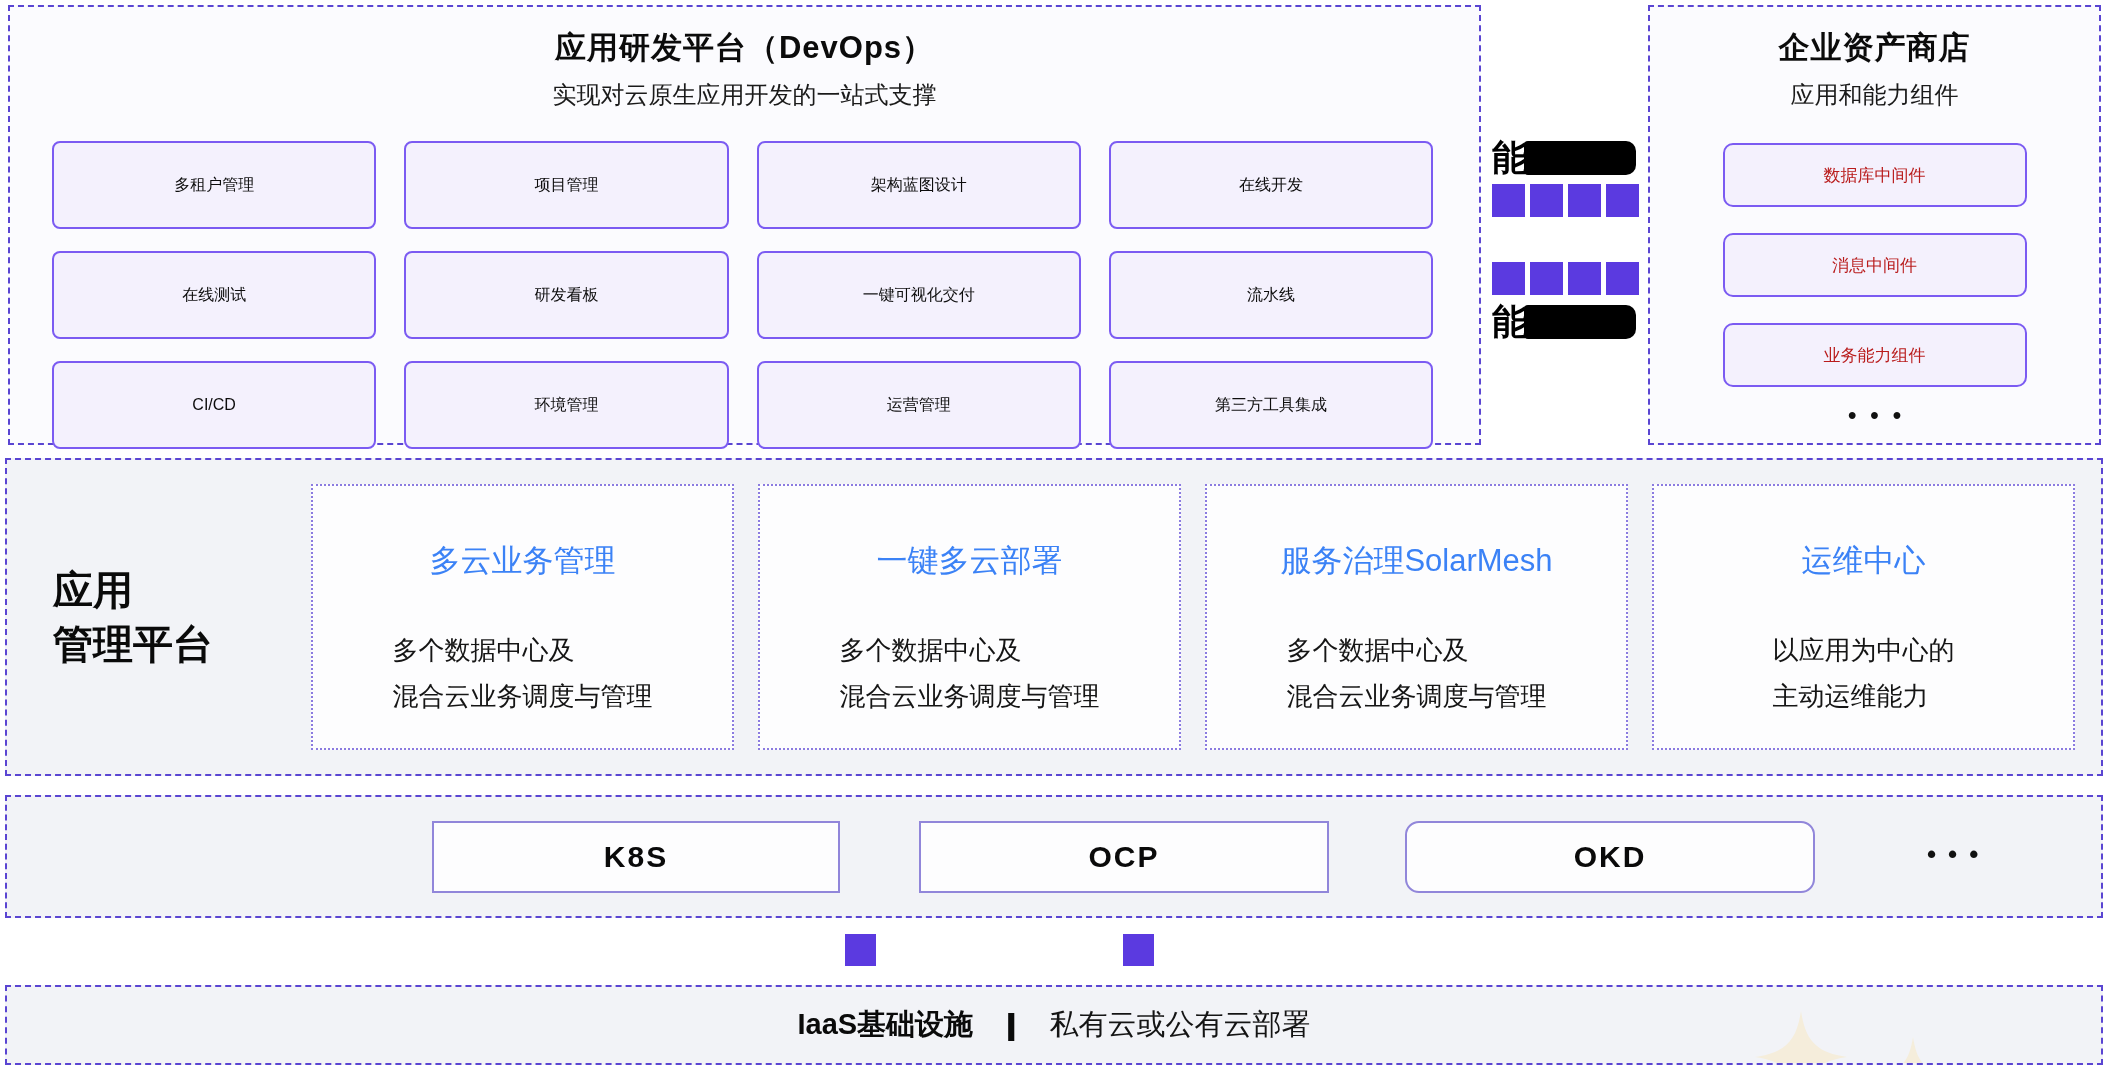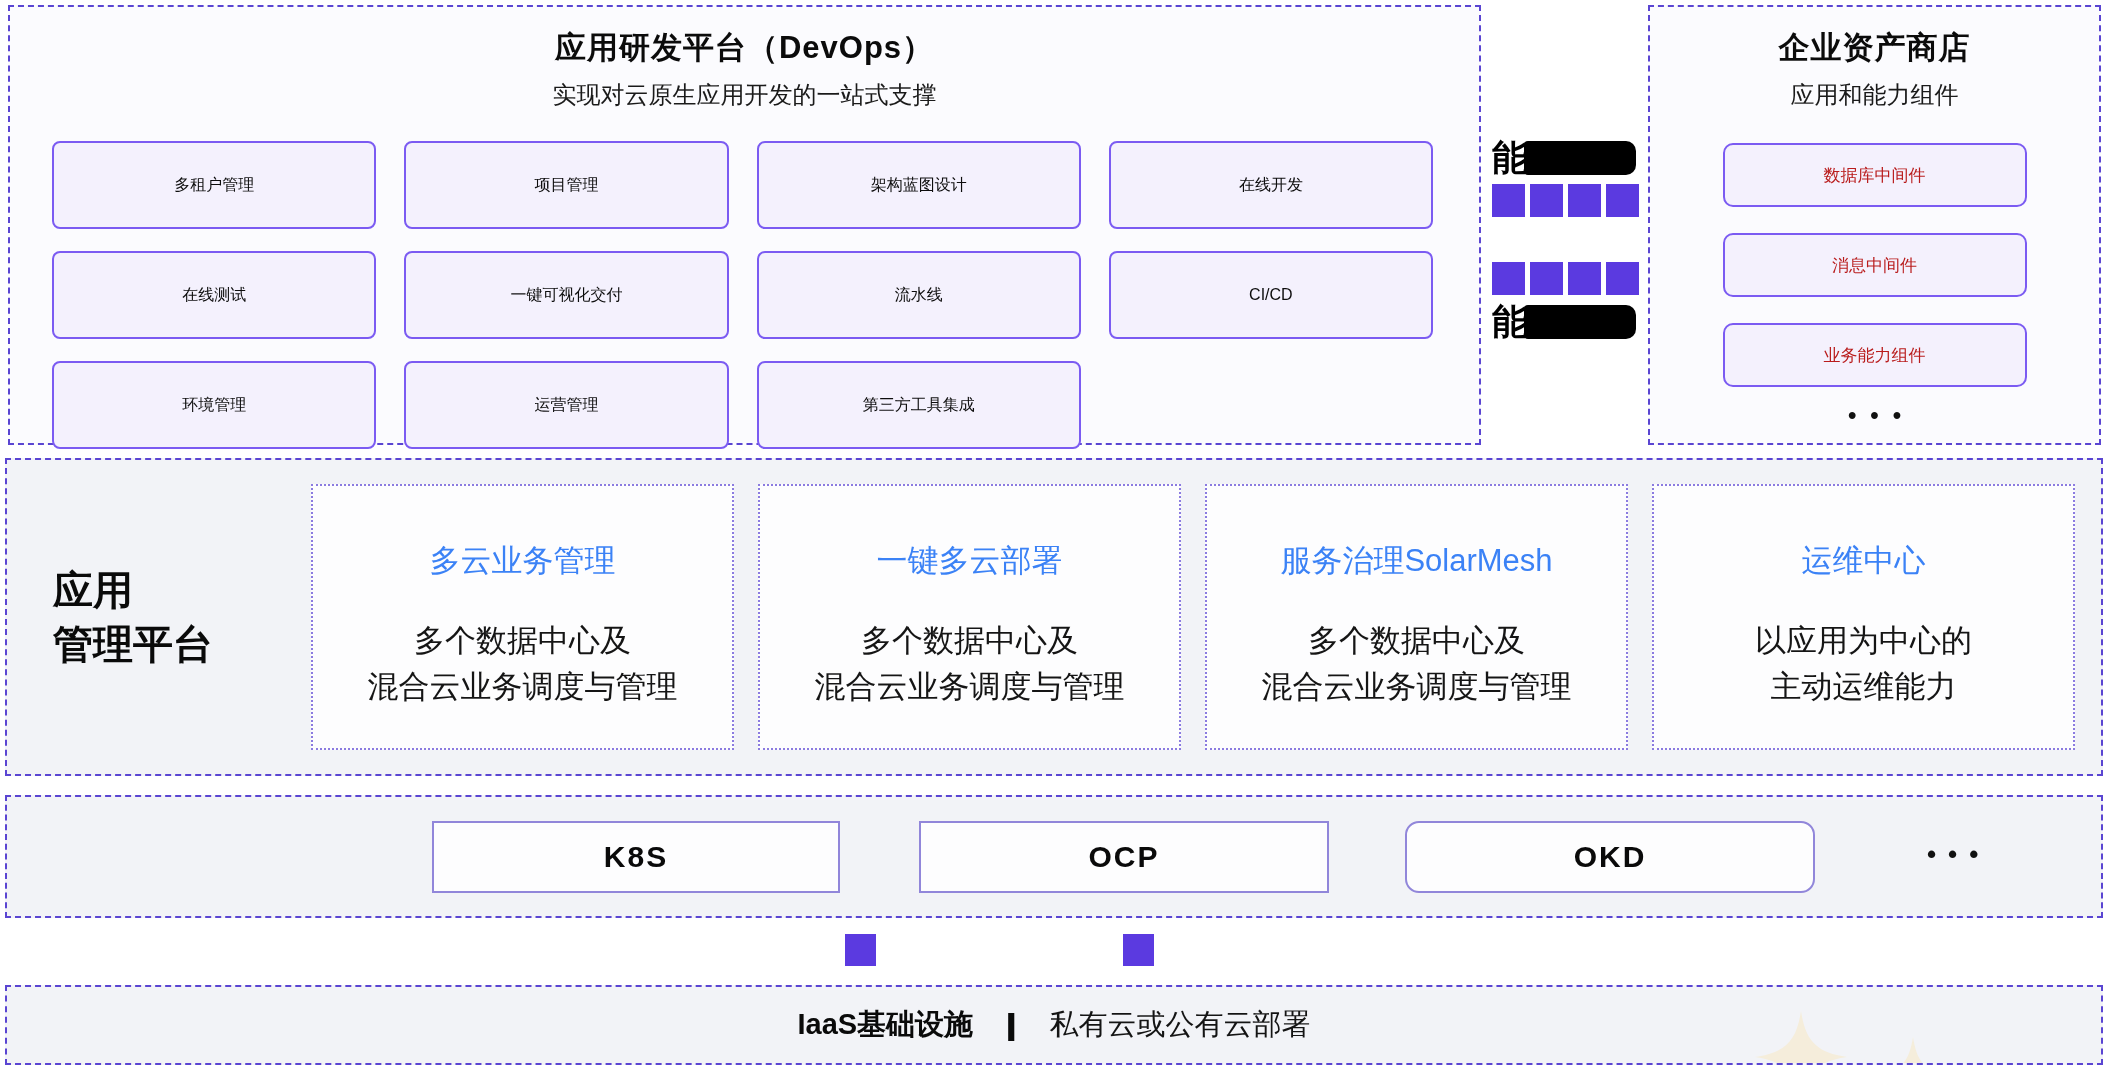--- a/index.html
+++ b/index.html
@@ -62,21 +62,21 @@
   .band-label {
     font-size:40px; font-weight:bold; color:#0a0a0a; line-height:1.35;
     align-self:center; padding-left:46px; width:280px; flex:none;
   }
   .cards { flex:1; display:flex; gap:24px; margin:24px 26px 24px 0; }
   .card {
     flex:1; background:#fdfdfe; border:2px dotted #8b7be0;
     display:flex; flex-direction:column; align-items:center;
   }
   .card-title { color:#3b82f6; font-weight:normal; font-size:31px; margin-top:54px; }
-  .card-desc  { font-size:31px; color:#151515; text-align:center; line-height:46px; margin-top:36px; }
+  .card-desc  { font-size:26px; color:#151515; line-height:46px; margin-top:45px; }
 
   
   #k8s-band { position:absolute; }
   .k8s-label {
     position:absolute; left:44px; top:0; height:119px; display:flex; align-items:center;
     font-size:31px; font-weight:bold; color:#0a0a0a;
   }
   .k8s-box {
     position:absolute; top:24px; height:72px; background:#fdfdfe; border:2px solid #9186da;
     display:flex; align-items:center; justify-content:center;
@@ -107,20 +107,21 @@
 
 <div class="panel" id="devops-panel">
   <div class="panel-title">应用研发平台（DevOps）</div>
   <div class="panel-sub">实现对云原生应用开发的一站式支撑</div>
   <div class="devops-grid">
     <div class="chip">多租户管理</div>
     <div class="chip">项目管理</div>
     <div class="chip">架构蓝图设计</div>
     <div class="chip">在线开发</div>
     <div class="chip">在线测试</div>
+    <div class="chip">研发看板</div>
     <div class="chip">一键可视化交付</div>
     <div class="chip">流水线</div>
     <div class="chip">CI/CD</div>
     <div class="chip">环境管理</div>
     <div class="chip">运营管理</div>
     <div class="chip">第三方工具集成</div>
   </div>
 </div>
 
 <div class="redacted" id="redacted-top">

